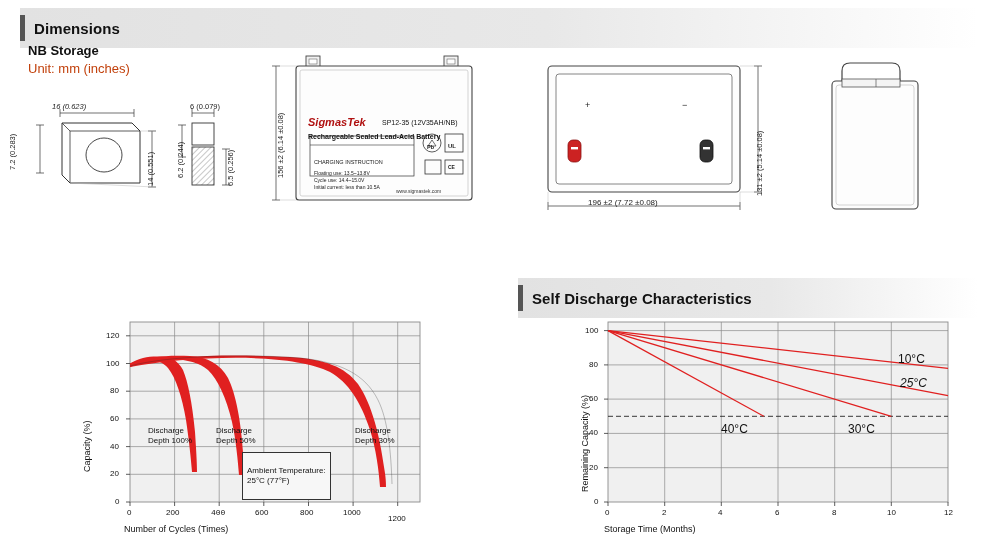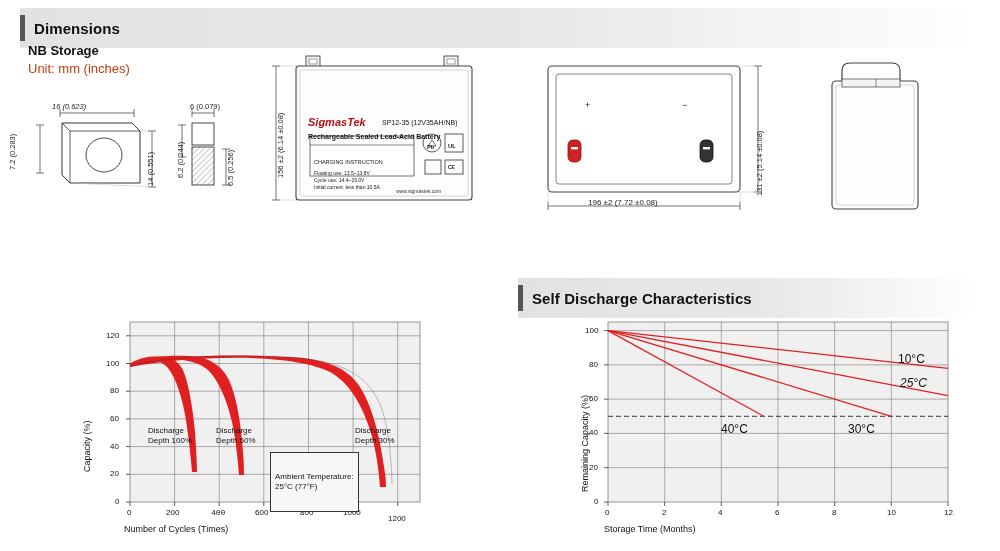--- a/index.html
+++ b/index.html
@@ -42,21 +42,21 @@
 
   
   .draw { position: absolute; }
   svg { display: block; }
 
   
   .chart-wrap { position: absolute; }
   .axis-title { position: absolute; font-size: 9px; color: #111; white-space: nowrap; }
   .tick { position: absolute; font-size: 8px; color: #111; }
   .note-box { position: absolute; font-size: 8px; color: #111; line-height: 1.25; }
-  .note-box.bordered { border: 1px solid #333; padding: 19px 4px; background: #f7f7f7; margin-left: 28px; }
+  .note-box.bordered { border: 1px solid #333; padding: 13px 4px; background: #f7f7f7; }
   .temp-lbl { position: absolute; font-size: 12px; color: #111; }
 </style>
 </head>
 <body>
 
 <div class="page">
 
   <div class="sec-header" id="sec-dimensions">
     <div class="bar"></div>
     <div class="title">Dimensions</div>

